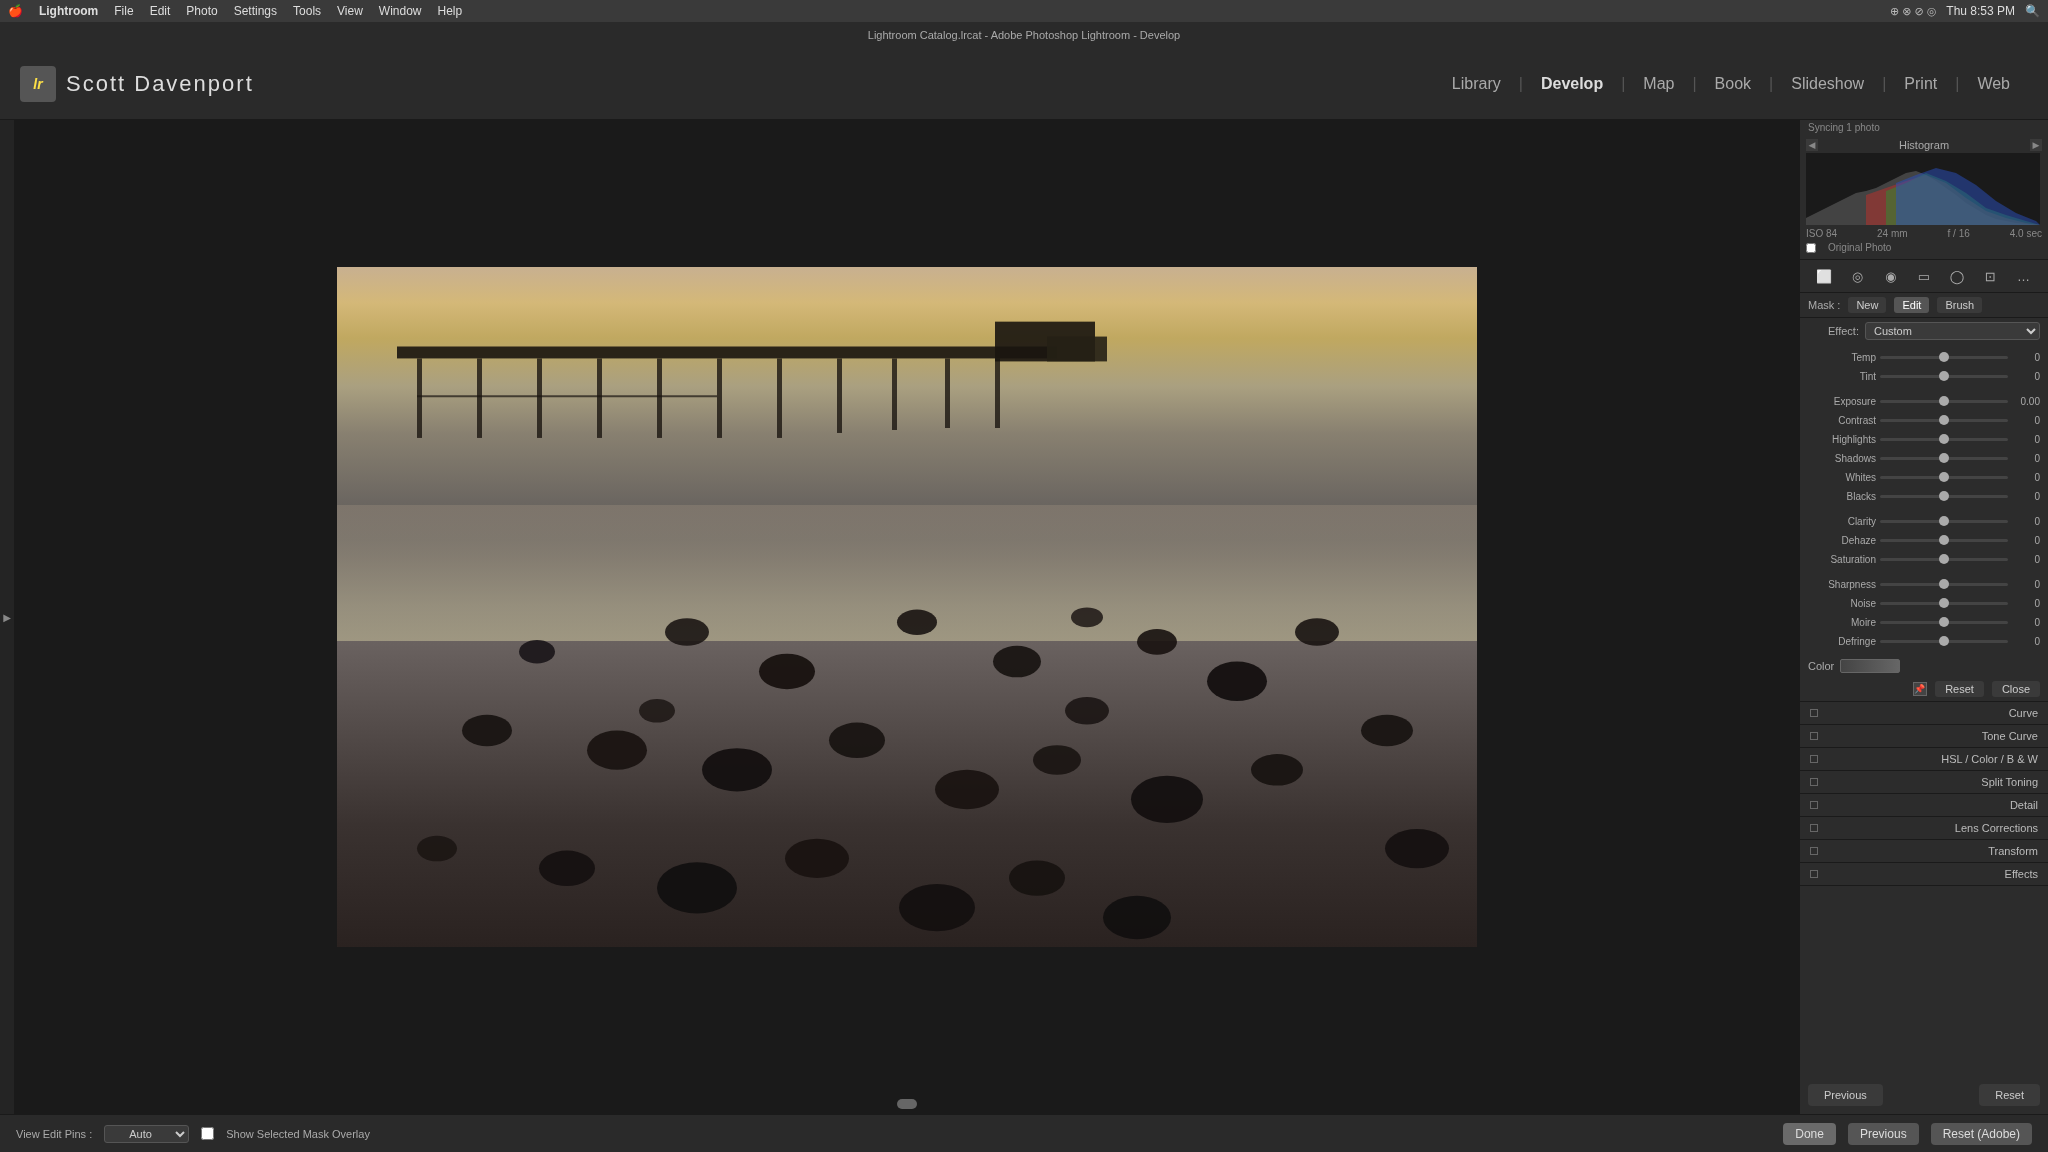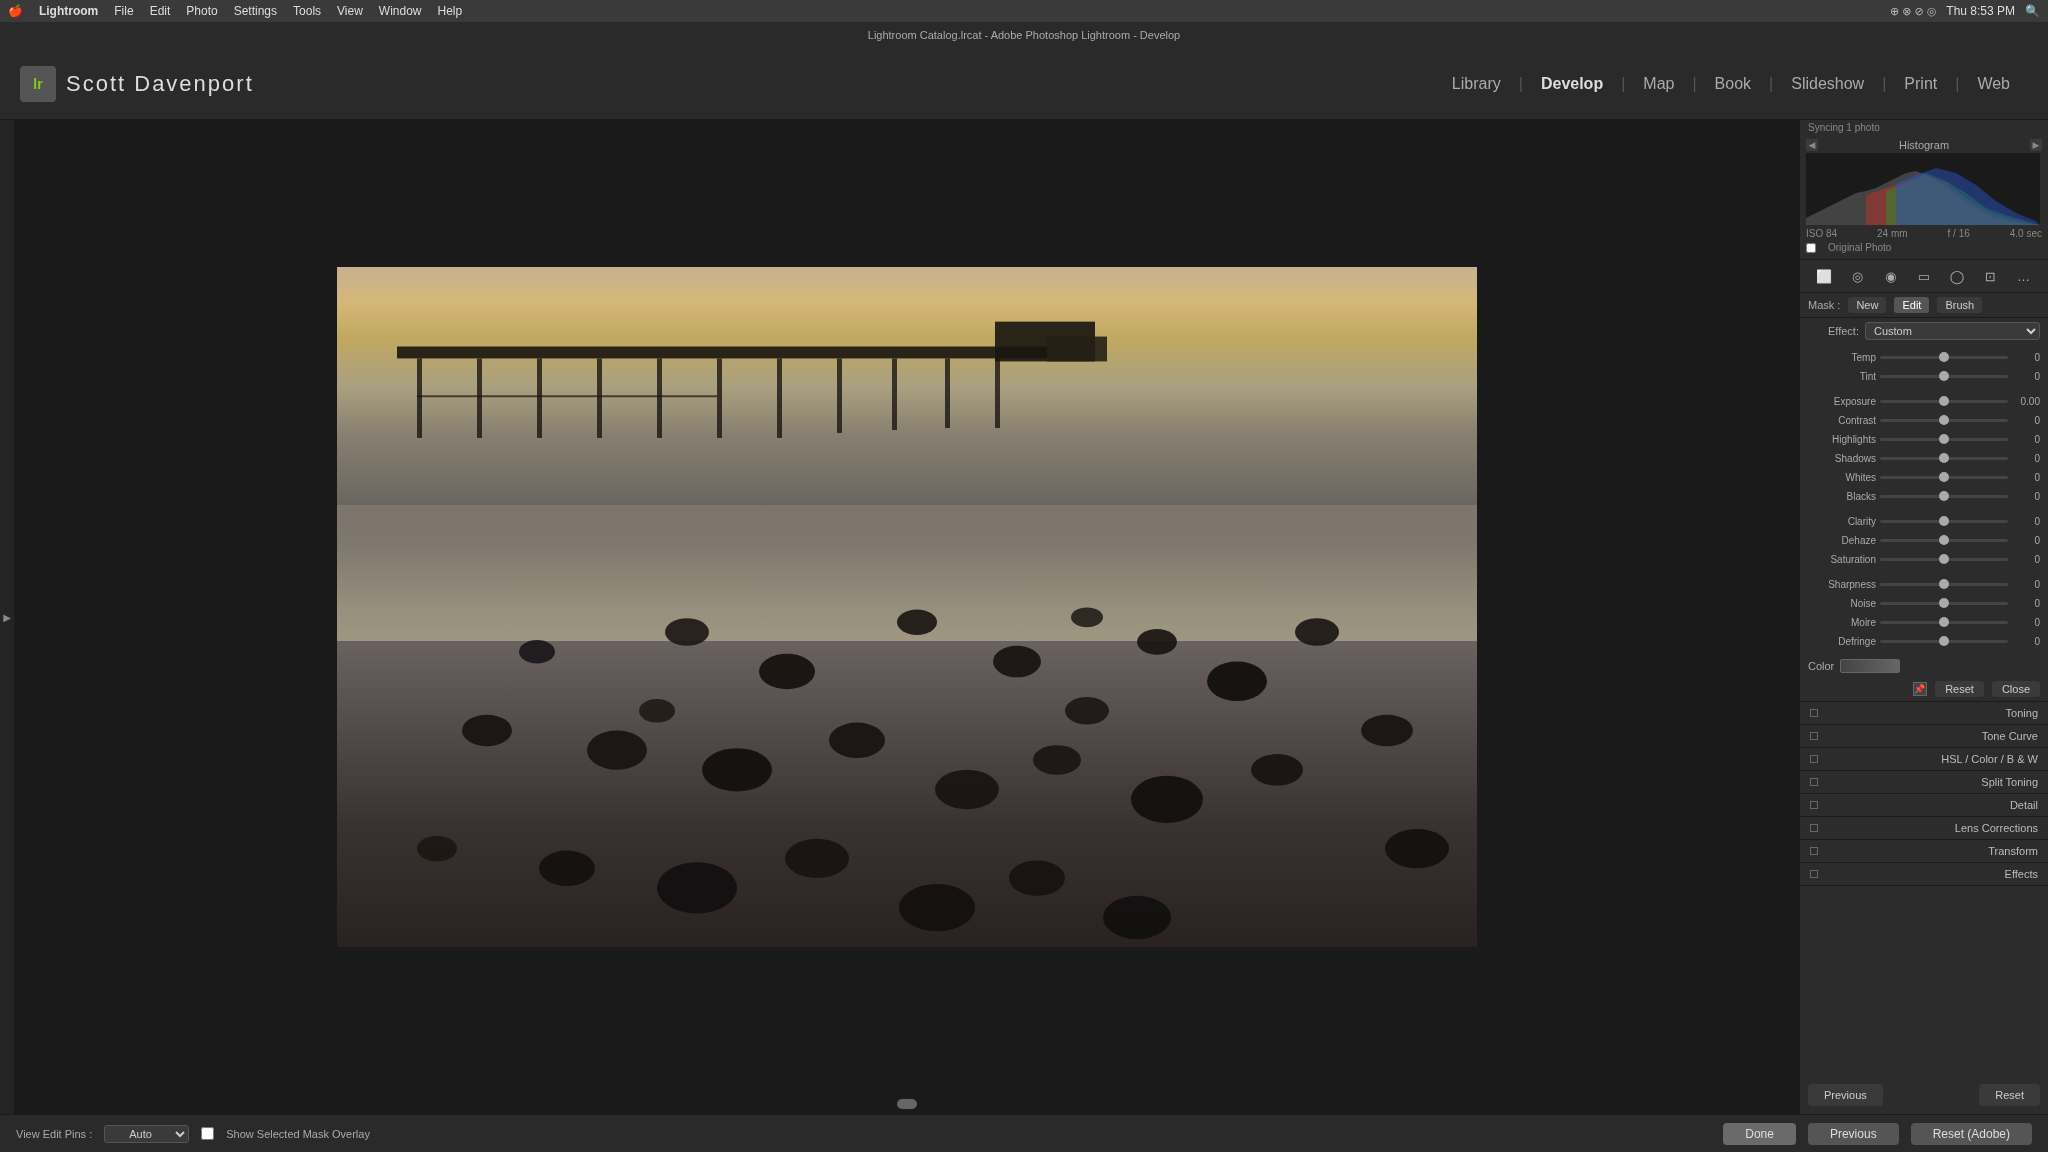--- a/index.html
+++ b/index.html
@@ -192,21 +192,21 @@
       font-size: 11px;
       padding: 1px 20px;
     }
     .bottom-bar input[type="checkbox"] { cursor: pointer; }
     .bottom-bar .spacer { flex: 1; }
     .bottom-btn {
       background: #555;
       color: #ddd;
       border: none;
       border-radius: 4px;
-      padding: 4px 22px;
+      padding: 4px 12px;
       font-size: 12px;
       cursor: pointer;
     }
     .bottom-btn.primary {
       background: #6a6a6a;
     }
 
     
     .right-panel {
       width: 248px;
@@ -489,21 +489,21 @@
   </div>
 </div>
 
 <div class="title-bar">
   <span>Lightroom Catalog.lrcat - Adobe Photoshop Lightroom - Develop</span>
 </div>
 
 <div class="header">
   <div class="logo-area">
     <div class="logo-icon">
-      <span style="font-weight:bold;color:#84cc16">lr</span>
+      <span style="font-style:italic;font-weight:bold;color:#fde047">lr</span>
     </div>
     <span class="app-title">Scott Davenport</span>
   </div>
   <div class="nav-items">
     <span class="nav-item">Library</span>
     <span class="nav-separator">|</span>
     <span class="nav-item active">Develop</span>
     <span class="nav-separator">|</span>
     <span class="nav-item">Map</span>
     <span class="nav-separator">|</span>
@@ -800,21 +800,21 @@
     </div>
 
     <div class="reset-close-row">
       <div class="pin-icon">📌</div>
       <button class="rc-btn">Reset</button>
       <button class="rc-btn">Close</button>
     </div>
 
     <div class="panel-section">
       <div class="section-toggle"></div>
-      <span class="section-name">Toning</span>
+      <span class="section-name">Curve</span>
     </div>
 
     <div class="panel-section">
       <div class="section-toggle"></div>
       <span class="section-name">Tone Curve</span>
     </div>
 
     <div class="panel-section">
       <div class="section-toggle"></div>
       <span class="section-name">HSL / Color / B &amp; W</span>

